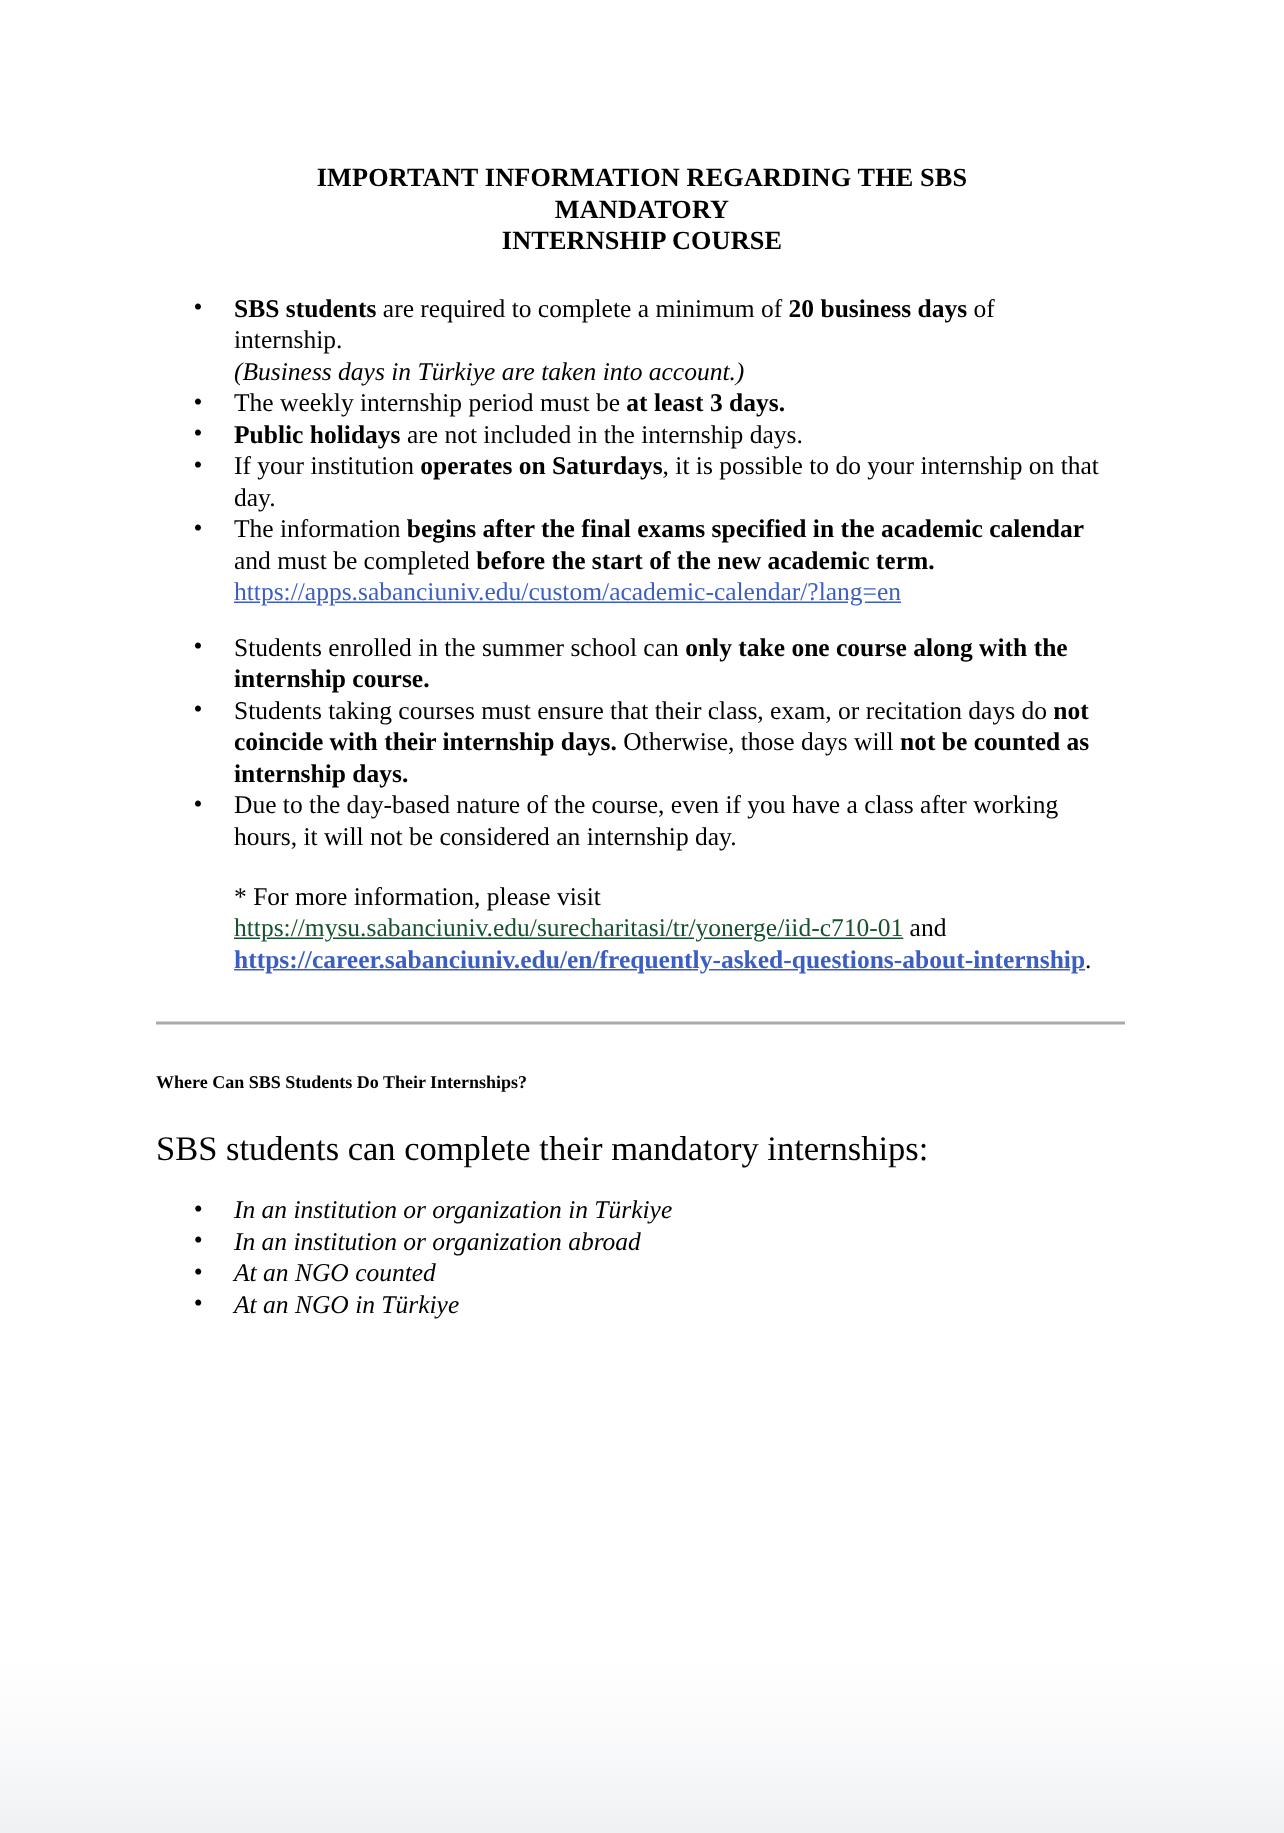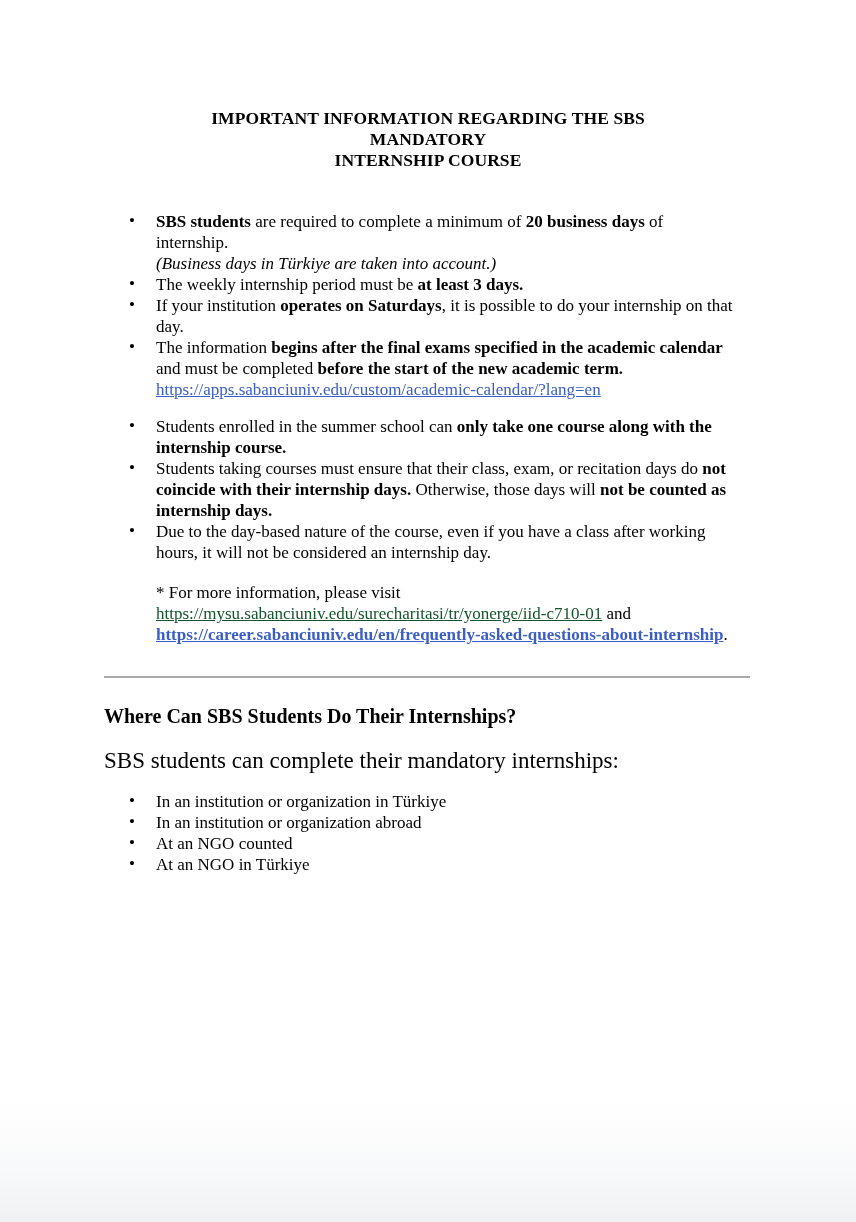--- a/index.html
+++ b/index.html
@@ -36,21 +36,21 @@
     margin: 0;
     padding: 92px 150px 0 150px;
     text-align: center;
     font-size: 17.5px;
     font-weight: bold;
     line-height: 21px;
     letter-spacing: 0.1px;
   }
 
   .section-top {
-    margin-top: 40px;
+    margin-top: 24px;
   }
 
   ul.bullets {
     list-style: none;
     margin: 0;
     padding: 0;
   }
   ul.bullets > li {
     position: relative;
     padding-left: 140px;
@@ -65,20 +65,21 @@
     position: absolute;
     left: 113px;
     top: -1px;
     font-size: 17px;
     line-height: 21px;
   }
 
   
   ul.bullets.narrow > li {
     padding-right: 300px;
+    font-style: italic;
   }
 
   .link-block {
     padding-left: 140px;
     padding-right: 104px;
     font-size: 17px;
     line-height: 21px;
     margin-top: 0;
     margin-bottom: 16px;
   }
@@ -102,21 +103,21 @@
 
   hr.divider {
     border: none;
     border-top: 2px solid #a9a9a9;
     margin: 31px 90px 0 88px;
     height: 0;
   }
 
   .subhead {
     padding-left: 88px;
-    font-size: 20px;
+    font-size: 12px;
     font-weight: bold;
     line-height: 21px;
     margin-top: 28px;
   }
 
   .lead {
     padding-left: 88px;
     font-size: 23px;
     line-height: 21px;
     margin-top: 23px;
@@ -138,20 +139,23 @@
 
       <li>
         <span class="bold">SBS students</span><span> are required to complete a minimum of </span><span class="bold">20 business days</span><span> of internship.</span>
         <div class="italic">(Business days in Türkiye are taken into account.)</div>
       </li>
 
       <li>
         <span>The weekly internship period must be </span><span class="bold">at least 3 days.</span>
       </li>
 
+      <li>
+        <span class="bold">Public holidays</span><span> are not included in the internship days.</span>
+      </li>
 
       <li>
         <span>If your institution </span><span class="bold">operates on Saturdays</span><span>, it is possible to do your internship on that day.</span>
       </li>
 
       <li>
         <span>The information </span><span class="bold">begins after the final exams specified in the academic calendar</span><span> and must be completed </span><span class="bold">before the start of the new academic term.</span>
       </li>
 
     </ul>

